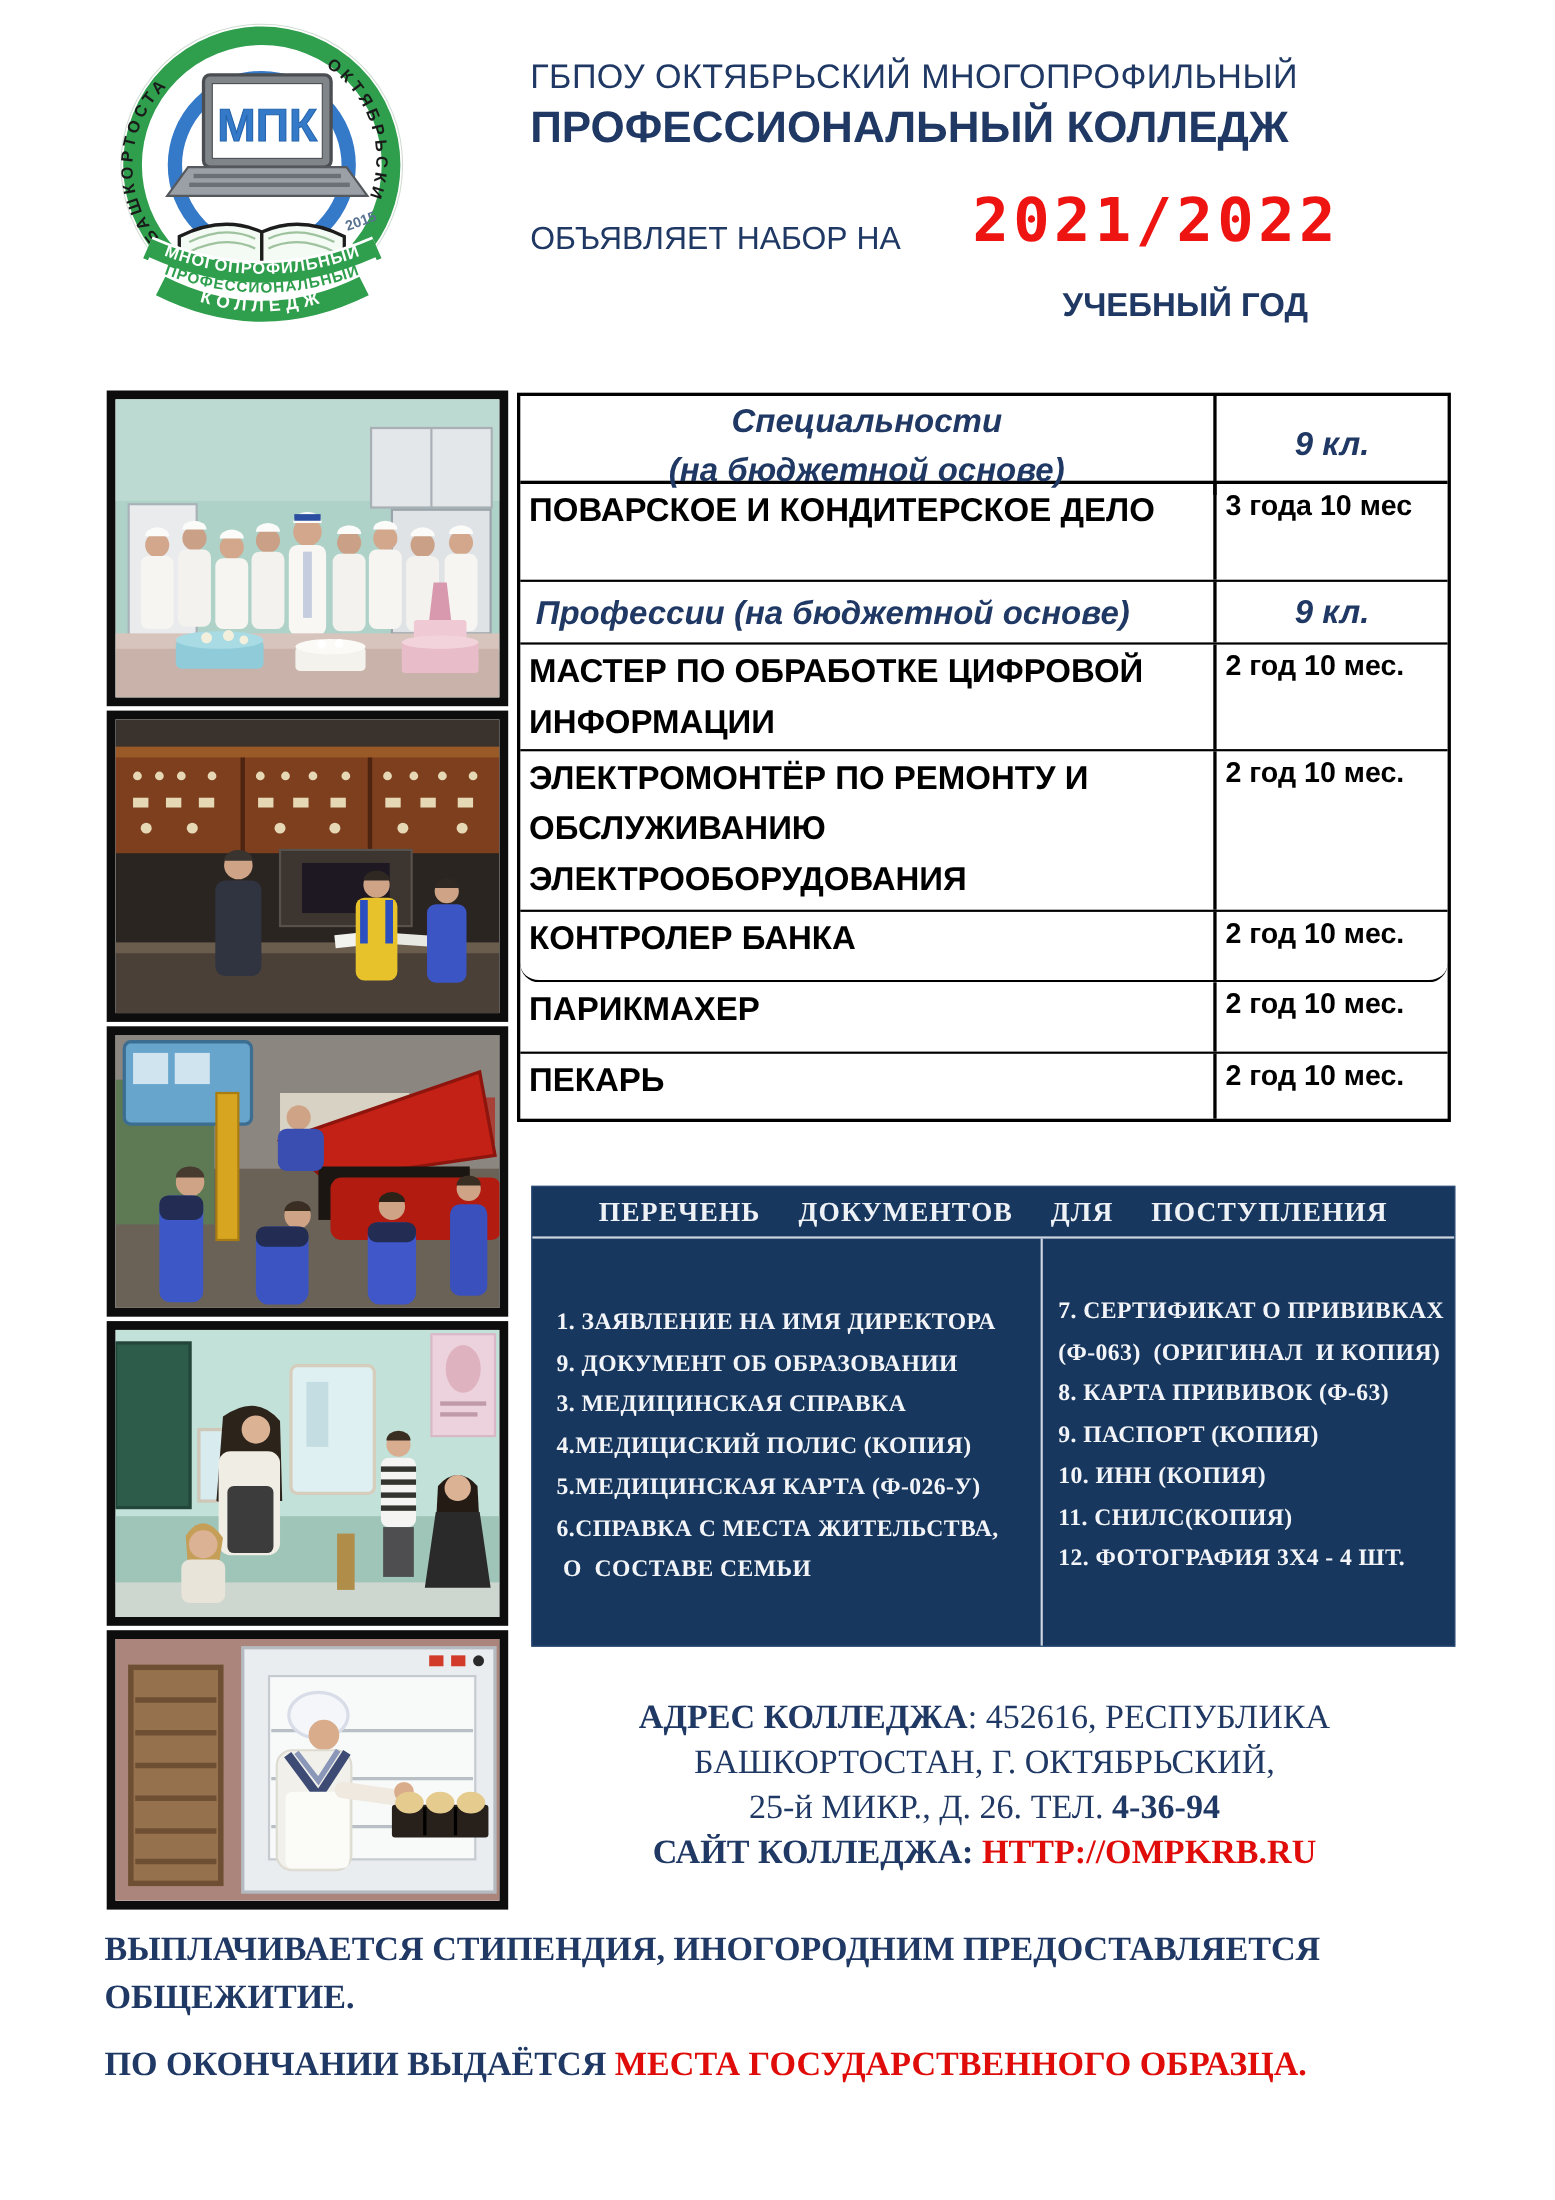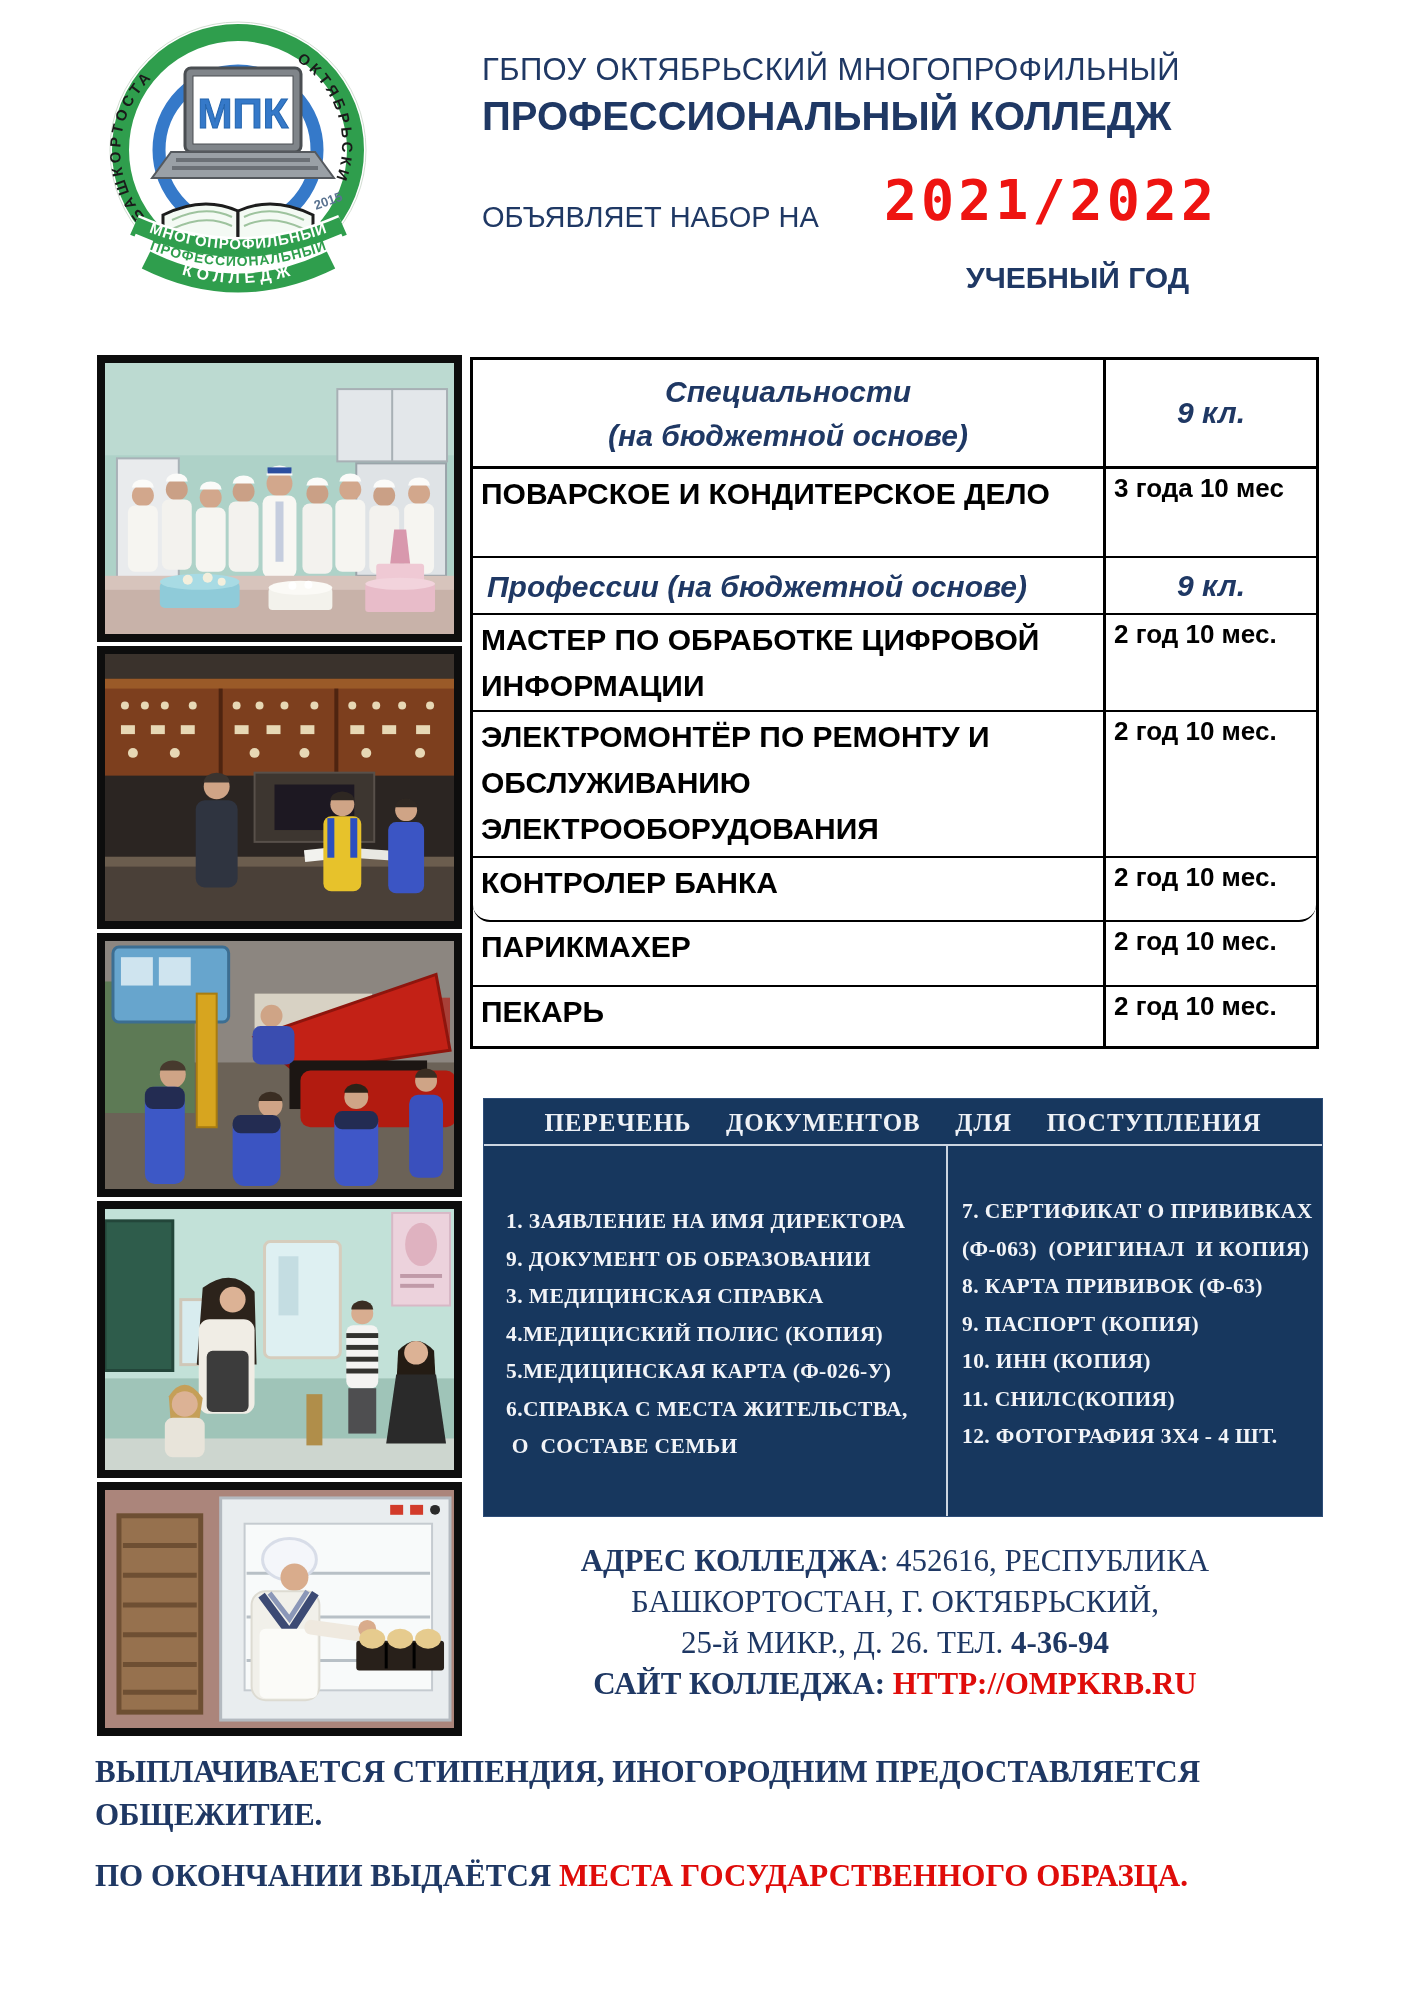--- a/index.html
+++ b/index.html
@@ -33,21 +33,21 @@
       font-size:30px;font-weight:bold;font-style:italic;color:#1f3864;line-height:44px;
       display:flex;align-items:center;}
   .type-section-center .tlabel{justify-content:center;text-align:center;}
   .type-section-left .tlabel{justify-content:flex-start;padding-left:14px;}
   .type-section-center .tvalue,.type-section-left .tvalue{
       font-style:italic;color:#1f3864;font-size:30px;font-weight:bold;
       display:flex;align-items:center;justify-content:center;padding:0;}
 
   
   .docs{position:absolute;left:483px;top:1078px;width:840px;height:419px;background:#17375e;
-        box-sizing:border-box;border:1px solid #2e4d78;margin-top:20px;}
+        box-sizing:border-box;border:1px solid #2e4d78;}
   .docs-title{margin-top:10px;text-align:center;font-family:"Liberation Serif",serif;font-weight:bold;
         font-size:25px;color:#eef1f6;letter-spacing:1px;word-spacing:10px;white-space:pre;}
   .docs-sep{position:absolute;left:0;top:45px;width:100%;height:2px;background:rgba(236,241,248,.85);}
   .docs-vline{position:absolute;left:462px;top:47px;bottom:0;width:2px;background:rgba(236,241,248,.85);}
   .docs-left{position:absolute;left:22px;top:104px;width:430px;}
   .docs-right{position:absolute;left:478px;top:94px;right:8px;}
   .doc-item{font-family:"Liberation Serif",serif;font-weight:bold;font-size:21.5px;color:#f2f4f8;
         line-height:37.5px;white-space:pre;letter-spacing:.4px;}
 
   
@@ -385,21 +385,21 @@
         <line x1="30" y1="2" x2="30" y2="28" stroke="#000" stroke-width="3"></line>
         <line x1="58" y1="2" x2="58" y2="28" stroke="#000" stroke-width="3"></line>
         <ellipse cx="16" cy="-2" rx="13" ry="10" fill="#e6cb8e"></ellipse>
           <ellipse cx="44" cy="-2" rx="13" ry="10" fill="#e6cb8e"></ellipse>
           <ellipse cx="72" cy="-2" rx="13" ry="10" fill="#e6cb8e"></ellipse>
       </g>
     </svg>
   </div>
 
   <div class="progs" id="programs-table">
-      <div class="trow type-section-center" style="height: 109px;">
+      <div class="trow type-section-center" style="height: 80px;">
     <div class="tlabel">Специальности
 (на бюджетной основе)</div>
     <div class="tvalue">9 кл.</div>
   </div>
       <div class="trow type-item" style="height: 89px;">
     <div class="tlabel">ПОВАРСКОЕ И КОНДИТЕРСКОЕ ДЕЛО</div>
     <div class="tvalue">3 года 10 мес</div>
   </div>
       <div class="trow type-section-left" style="height: 57px;">
     <div class="tlabel">Профессии (на бюджетной основе)</div>

